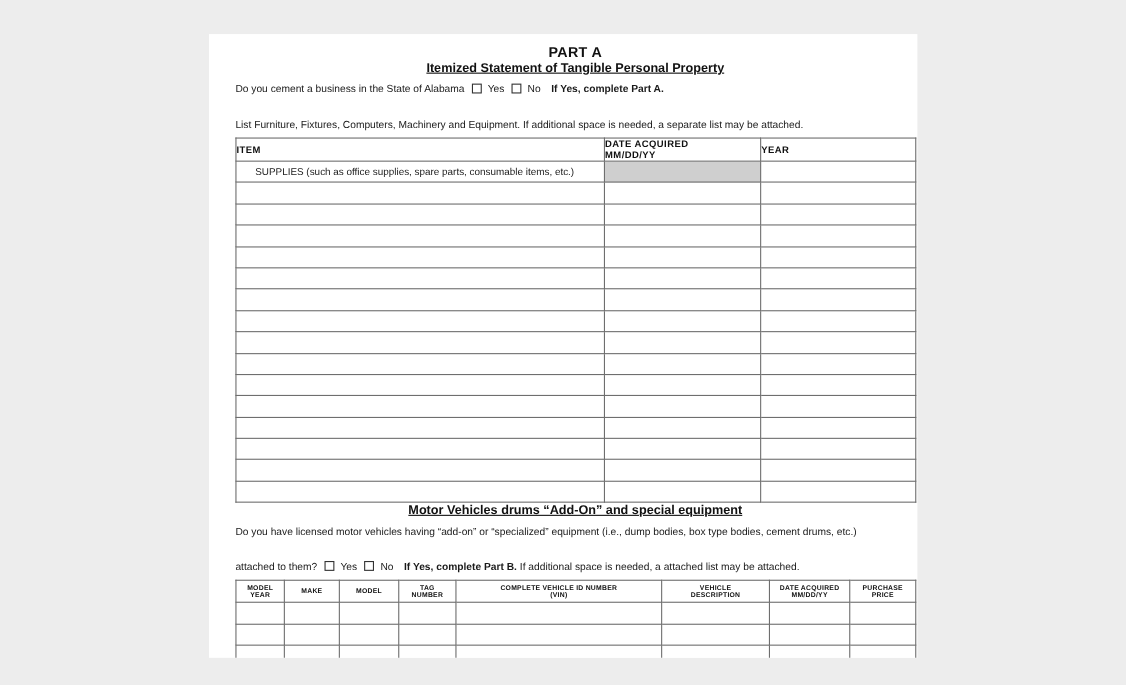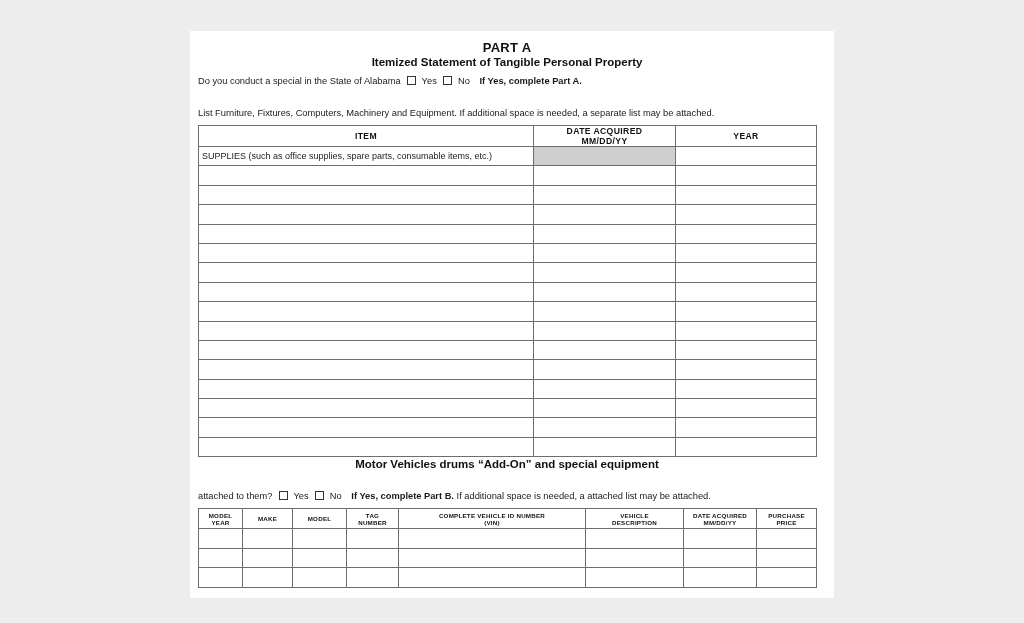--- a/index.html
+++ b/index.html
@@ -17,21 +17,21 @@
     position: absolute;
     left: 190px;
     top: 31px;
     width: 644px;
     height: 567px;
     background: #ffffff;
     overflow: hidden;
   }
   .inner {
     position: absolute;
-    left: 8px;
+    left: 24px;
     top: 0px;
     width: 618px;
   }
 
   
   .part-title {
     text-align: center;
     font-size: 13px;
     font-weight: bold;
     color: #111;
@@ -39,20 +39,21 @@
     line-height: 14px;
     margin-top: 10px;
   }
   .part-sub {
     text-align: center;
     font-size: 11.5px;
     font-weight: bold;
     color: #111;
     line-height: 13px;
     margin-top: 1px;
+    text-decoration: underline;
   }
 
   
   .qline {
     font-size: 9.3px;
     color: #1a1a1a;
     line-height: 13px;
     margin-top: 6px;
     white-space: nowrap;
   }
@@ -88,31 +89,31 @@
     padding: 0;
     font-weight: normal;
     background: #fff;
   }
   
   #tableA th {
     height: 20px;
     font-size: 8.6px;
     font-weight: bold;
     color: #111;
-    text-align: center;
+    text-align: left;
     letter-spacing: 0.4px;
     line-height: 10px;
   }
   #tableA td {
     height: 18.4px;
   }
   #tableA td.item {
     font-size: 9px;
     color: #1a1a1a;
-    padding-left: 3px;
+    padding-left: 17px;
     text-align: left;
     vertical-align: middle;
     white-space: nowrap;
   }
   #tableA td.shaded {
     background: #cfcfcf;
   }
 
   
   #tableB th {
@@ -133,21 +134,21 @@
 <body>
 
 <div id="page">
   <div class="inner">
 
     <div>
       <div class="part-title">PART A</div>
       <div class="part-sub">Itemized Statement of Tangible Personal Property</div>
 
       <div class="qline">
-        <span>Do you conduct a special in the State of Alabama</span>
+        <span>Do you cement a business in the State of Alabama</span>
         <span class="chk"></span>
         <span>Yes</span>
         <span class="chk"></span>
         <span>No</span>
         <span class="b sp-l">If Yes, complete Part A.</span>
       </div>
 
       <div class="qline2">List Furniture, Fixtures, Computers, Machinery and Equipment. If additional space is needed, a separate list may be attached.</div>
 
       <table class="grid" id="tableA">
@@ -251,20 +252,21 @@
               <td></td>
               <td></td>
             </tr>
           </tbody>
       </table>
     </div>
 
     <div>
       <div class="part-sub">Motor Vehicles drums “Add-On” and special equipment</div>
 
+      <div class="qline">Do you have licensed motor vehicles having “add-on” or “specialized” equipment (i.e., dump bodies, box type bodies, cement drums, etc.)</div>
 
       <div class="qline2">
         <span>attached to them?</span>
         <span class="chk"></span>
         <span>Yes</span>
         <span class="chk"></span>
         <span>No</span>
         <span class="b sp-l">If Yes, complete Part B.</span>
         <span>If additional space is needed, a attached list may be attached.</span>
       </div>

